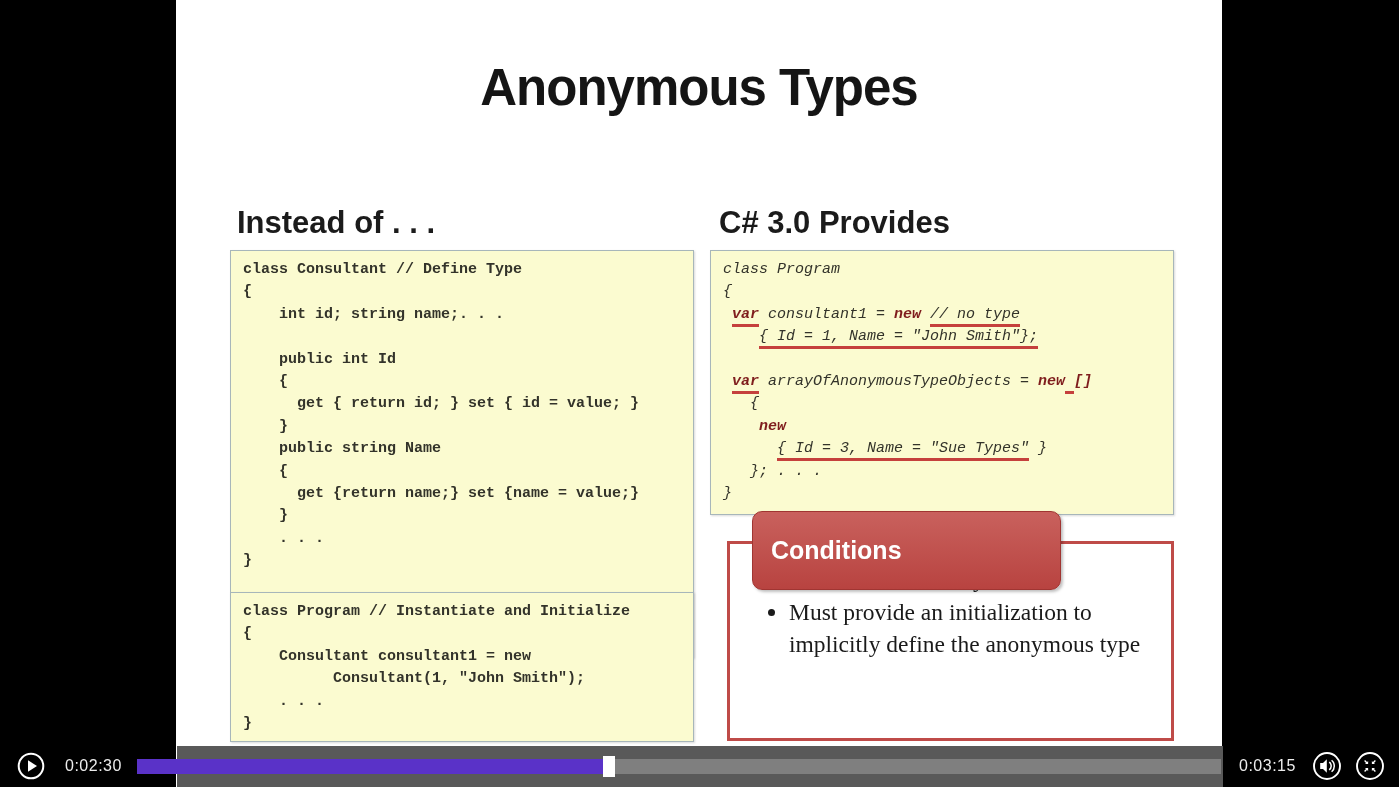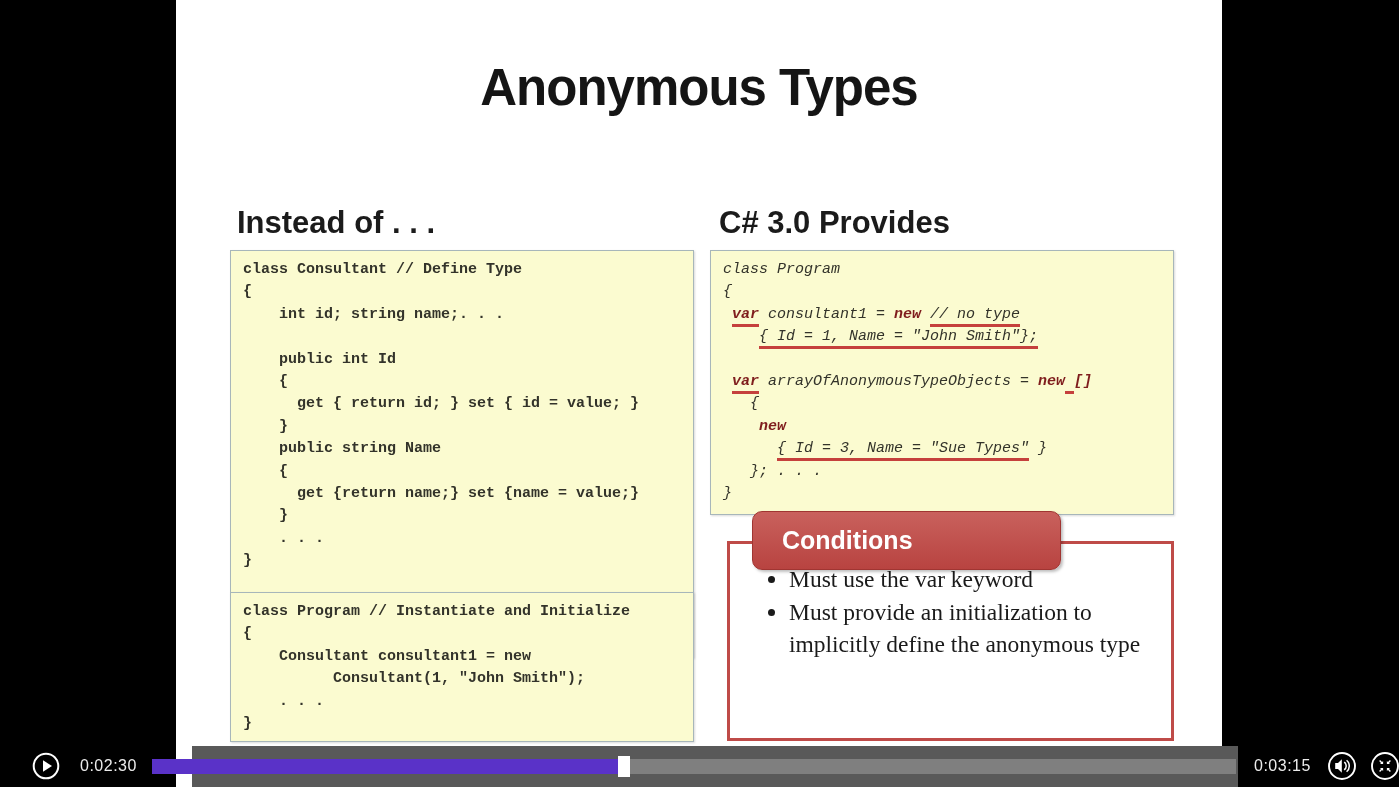--- a/index.html
+++ b/index.html
@@ -19,31 +19,31 @@
              padding:8px 12px; box-shadow:1px 1px 2px rgba(0,0,0,0.15); }
   .codebox .cl { white-space:pre; line-height:22.4px; height:22.4px; }
   #codebox-1 { left:54px; top:250px; width:464px; height:408px; font-weight:700; }
   #codebox-2 { left:54px; top:592px; width:464px; height:150px; font-weight:700; }
   #codebox-3 { left:534px; top:250px; width:464px; height:265px; font-weight:400;font-style:italic; }
   .kw { font-weight:700; color:#7f1d1d; }
   .rul { border-bottom:3px solid #c5403c; padding-bottom:1px; }
 
   .conditions-box { position:absolute; left:551px; top:541px; width:447px; height:200px;
                     border:3px solid #bf4b48; background:#fff; }
-  .conditions-tab { position:absolute; left:576px; top:511px; width:309px; height:59px;
+  .conditions-tab { position:absolute; left:576px; top:511px; width:309px; height:79px;
                     background:linear-gradient(#c9615d,#b84340); border:1px solid #a03532;
                     border-radius:10px; box-shadow:2px 2px 3px rgba(0,0,0,0.25);
-                    display:flex; align-items:center; padding-left:29px; z-index:3; }
+                    display:flex; align-items:center; padding-left:18px; z-index:3; }
   .conditions-tab span { color:#fff; font-size:25px; font-weight:700; }
   .conditions-list { position:absolute; left:551px; top:563px; width:430px; z-index:2;
                      padding-left:62px; list-style:disc; color:#1a1a1a;font-family:Liberation Serif, serif; }
   .conditions-list li { font-size:23.5px; line-height:32.5px; color:#1a1a1a; }
 
   
-  .controlbar { position:absolute; left:16px; top:746px; width:1171px; height:41px; z-index:10; }
+  .controlbar { position:absolute; left:1px; top:746px; width:1171px; height:41px; z-index:10; }
   .control-strip { position:absolute; left:176px; top:0; width:1046px; height:41px; background:#595959; }
   .play-btn { position:absolute; left:16px; top:6px; width:28px; height:28px; cursor:pointer; }
   .time { position:absolute; top:11px; color:#ececec; font-size:16px; letter-spacing:0.5px; }
   #time-current { left:64px; }
   #time-total { left:1238px; }
   .timeline { position:absolute; left:136px; top:13px; width:1084px; height:15px; }
   .timeline .track { position:absolute; left:0; top:0; width:100%; height:100%; background:#7f7f7f; }
   .timeline .fill { position:absolute; left:0; top:0; height:100%; background:#5a32c8; }
   .timeline .thumb { position:absolute; top:-3px; width:12px; height:21px; background:#fff; }
   .round-icon-btn { position:absolute; top:5px; width:30px; height:30px; cursor:pointer; }

